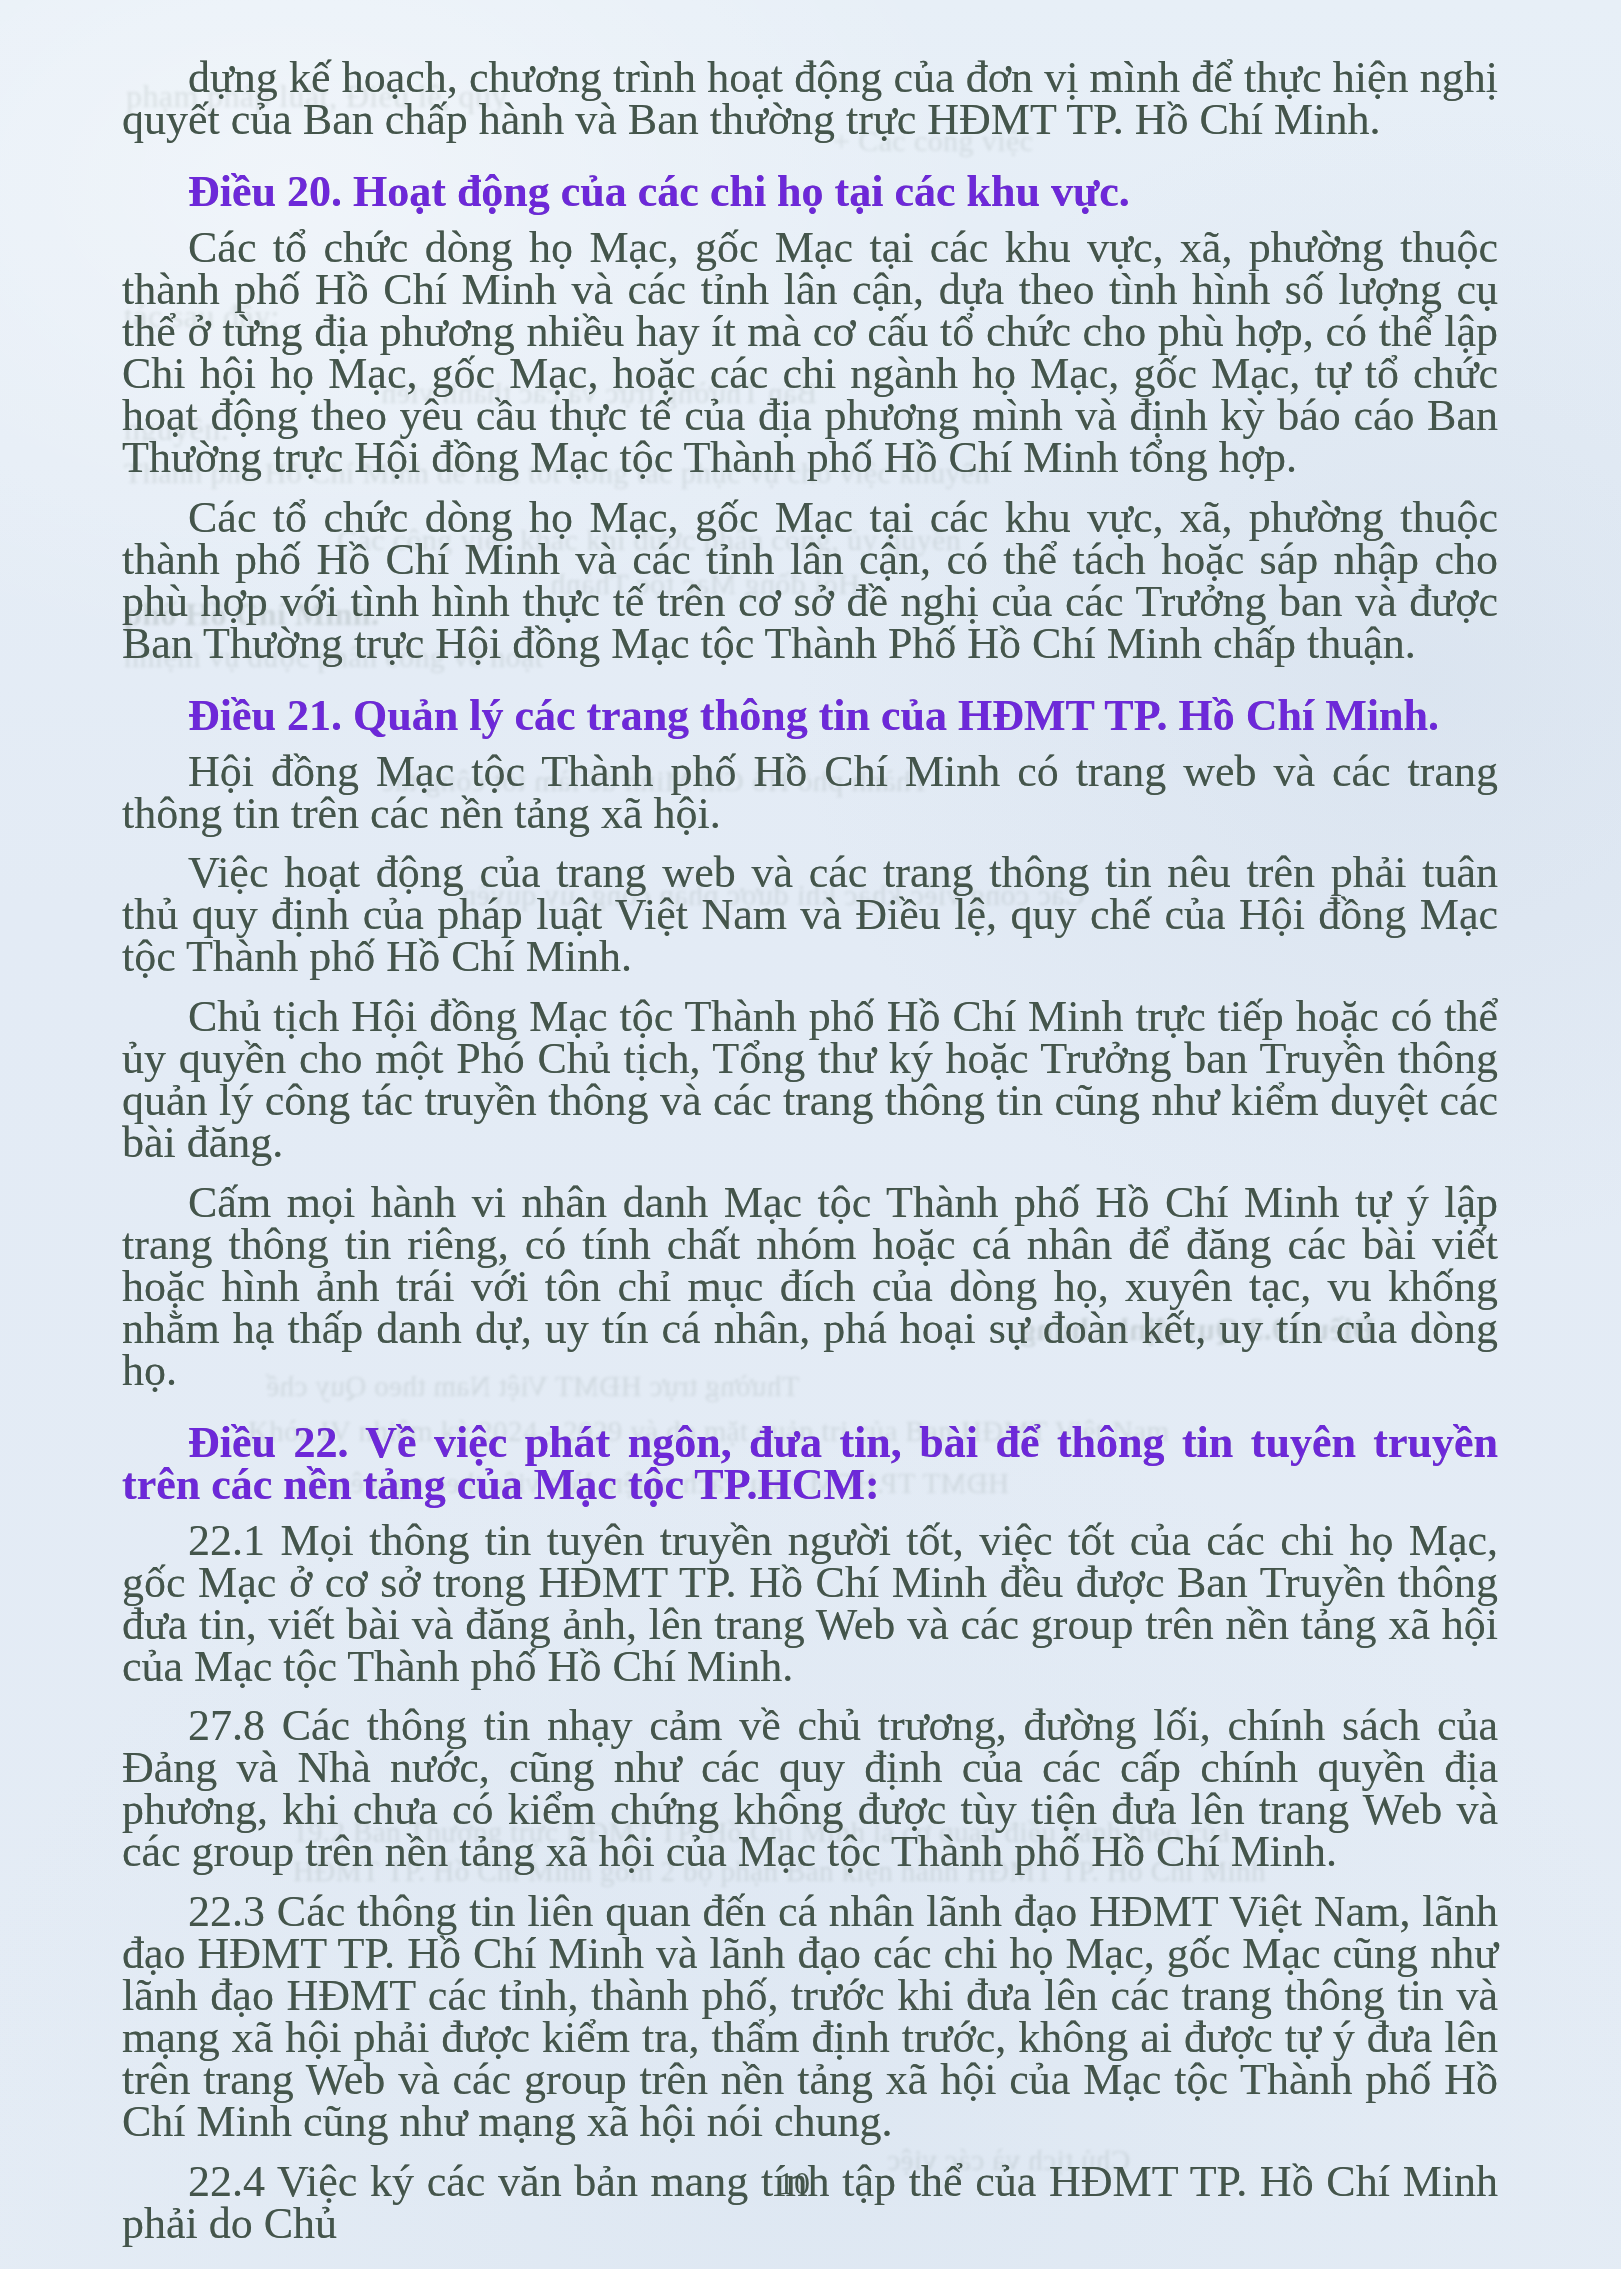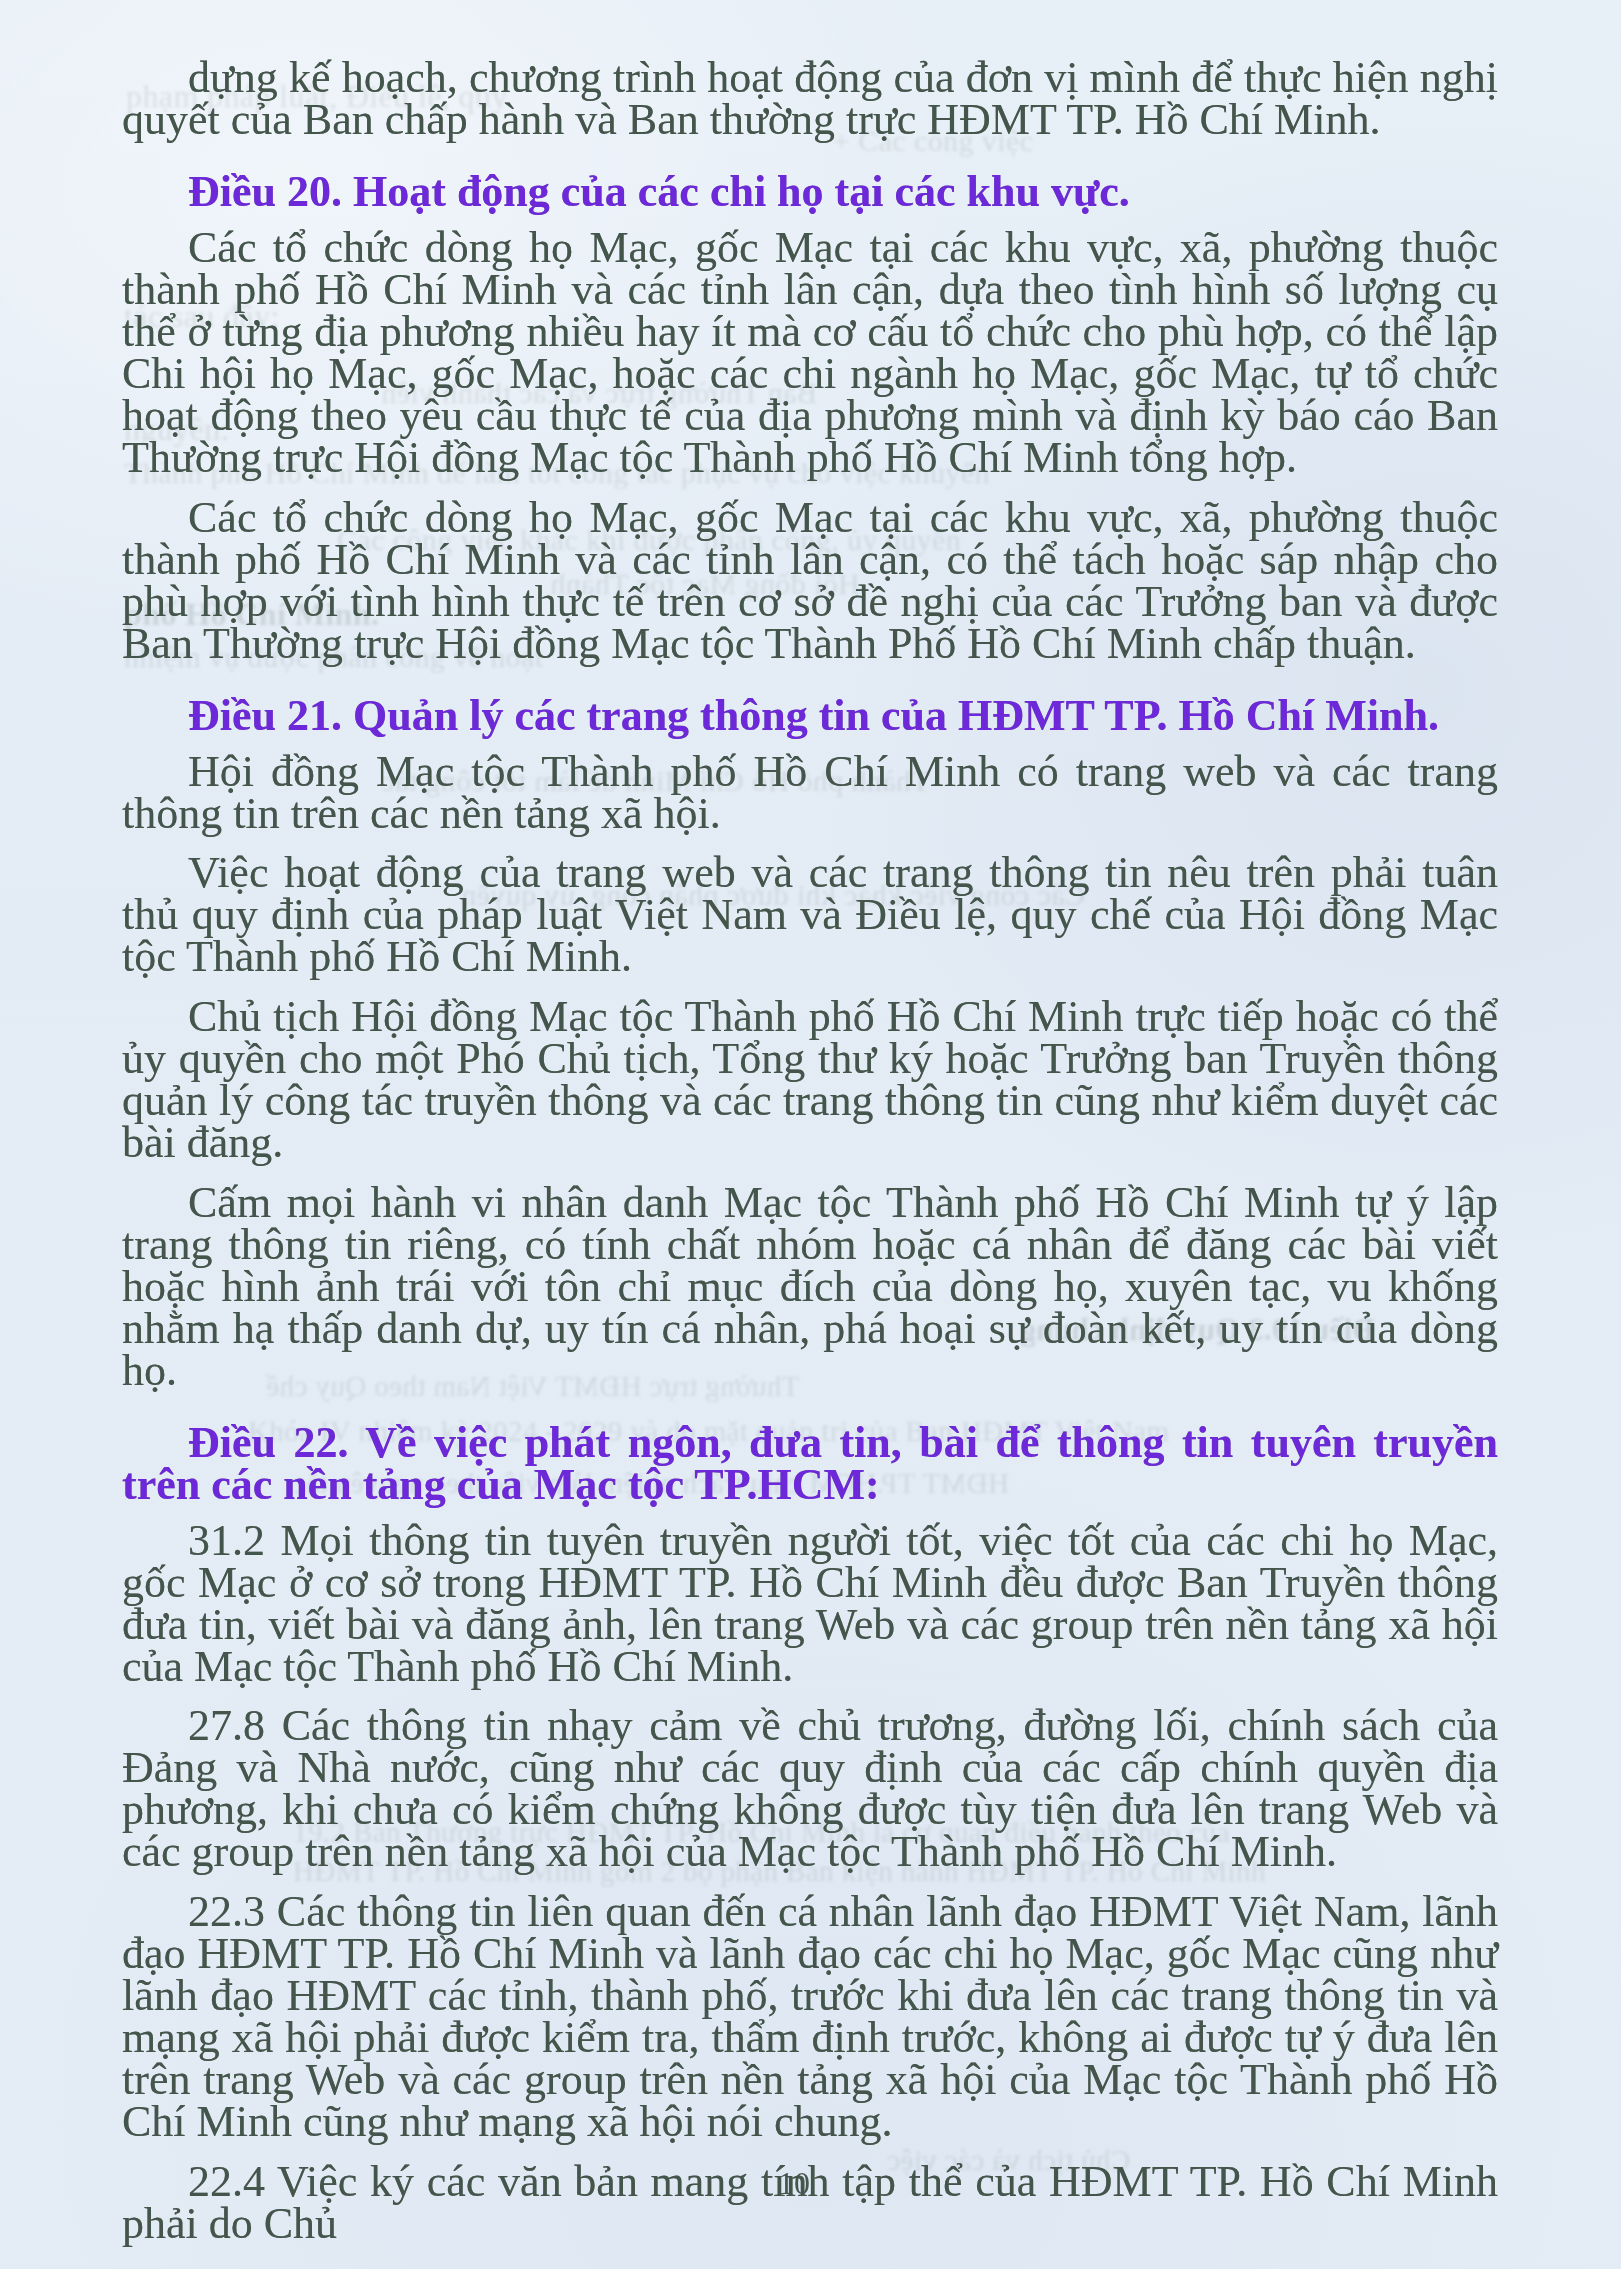--- a/index.html
+++ b/index.html
@@ -103,20 +103,20 @@
     <p>dựng kế hoạch, chương trình hoạt động của đơn vị mình để thực hiện nghị quyết của Ban chấp hành và Ban thường trực HĐMT TP. Hồ Chí Minh.</p>
     <p class="heading">Điều 20. Hoạt động của các chi họ tại các khu vực.</p>
     <p>Các tổ chức dòng họ Mạc, gốc Mạc tại các khu vực, xã, phường thuộc thành phố Hồ Chí Minh và các tỉnh lân cận, dựa theo tình hình số lượng cụ thể ở từng địa phương nhiều hay ít mà cơ cấu tổ chức cho phù hợp, có thể lập Chi hội họ Mạc, gốc Mạc, hoặc các chi ngành họ Mạc, gốc Mạc, tự tổ chức hoạt động theo yêu cầu thực tế của địa phương mình và định kỳ báo cáo Ban Thường trực Hội đồng Mạc tộc Thành phố Hồ Chí Minh tổng hợp.</p>
     <p>Các tổ chức dòng họ Mạc, gốc Mạc tại các khu vực, xã, phường thuộc thành phố Hồ Chí Minh và các tỉnh lân cận, có thể tách hoặc sáp nhập cho phù hợp với tình hình thực tế trên cơ sở đề nghị của các Trưởng ban và được Ban Thường trực Hội đồng Mạc tộc Thành Phố Hồ Chí Minh chấp thuận.</p>
     <p class="heading">Điều 21. Quản lý các trang thông tin của HĐMT TP. Hồ Chí Minh.</p>
     <p>Hội đồng Mạc tộc Thành phố Hồ Chí Minh có trang web và các trang thông tin trên các nền tảng xã hội.</p>
     <p>Việc hoạt động của trang web và các trang thông tin nêu trên phải tuân thủ quy định của pháp luật Việt Nam và Điều lệ, quy chế của Hội đồng Mạc tộc Thành phố Hồ Chí Minh.</p>
     <p>Chủ tịch Hội đồng Mạc tộc Thành phố Hồ Chí Minh trực tiếp hoặc có thể ủy quyền cho một Phó Chủ tịch, Tổng thư ký hoặc Trưởng ban Truyền thông quản lý công tác truyền thông và các trang thông tin cũng như kiểm duyệt các bài đăng.</p>
     <p>Cấm mọi hành vi nhân danh Mạc tộc Thành phố Hồ Chí Minh tự ý lập trang thông tin riêng, có tính chất nhóm hoặc cá nhân để đăng các bài viết hoặc hình ảnh trái với tôn chỉ mục đích của dòng họ, xuyên tạc, vu khống nhằm hạ thấp danh dự, uy tín cá nhân, phá hoại sự đoàn kết, uy tín của dòng họ.</p>
     <p class="heading">Điều 22. Về việc phát ngôn, đưa tin, bài để thông tin tuyên truyền trên các nền tảng của Mạc tộc TP.HCM:</p>
-    <p>31.2 Mọi thông tin tuyên truyền người tốt, việc tốt của các chi họ Mạc, gốc Mạc ở cơ sở trong HĐMT TP. Hồ Chí Minh đều được Ban Truyền thông đưa tin, viết bài và đăng ảnh, lên trang Web và các group trên nền tảng xã hội của Mạc tộc Thành phố Hồ Chí Minh.</p>
+    <p>22.1 Mọi thông tin tuyên truyền người tốt, việc tốt của các chi họ Mạc, gốc Mạc ở cơ sở trong HĐMT TP. Hồ Chí Minh đều được Ban Truyền thông đưa tin, viết bài và đăng ảnh, lên trang Web và các group trên nền tảng xã hội của Mạc tộc Thành phố Hồ Chí Minh.</p>
     <p>27.8 Các thông tin nhạy cảm về chủ trương, đường lối, chính sách của Đảng và Nhà nước, cũng như các quy định của các cấp chính quyền địa phương, khi chưa có kiểm chứng không được tùy tiện đưa lên trang Web và các group trên nền tảng xã hội của Mạc tộc Thành phố Hồ Chí Minh.</p>
     <p>22.3 Các thông tin liên quan đến cá nhân lãnh đạo HĐMT Việt Nam, lãnh đạo HĐMT TP. Hồ Chí Minh và lãnh đạo các chi họ Mạc, gốc Mạc cũng như lãnh đạo HĐMT các tỉnh, thành phố, trước khi đưa lên các trang thông tin và mạng xã hội phải được kiểm tra, thẩm định trước, không ai được tự ý đưa lên trên trang Web và các group trên nền tảng xã hội của Mạc tộc Thành phố Hồ Chí Minh cũng như mạng xã hội nói chung.</p>
     <p>22.4 Việc ký các văn bản mang tính tập thể của HĐMT TP. Hồ Chí Minh phải do Chủ</p>
   </main>
 
 <div class="page-number">10</div>
 
 
 </body></html>

